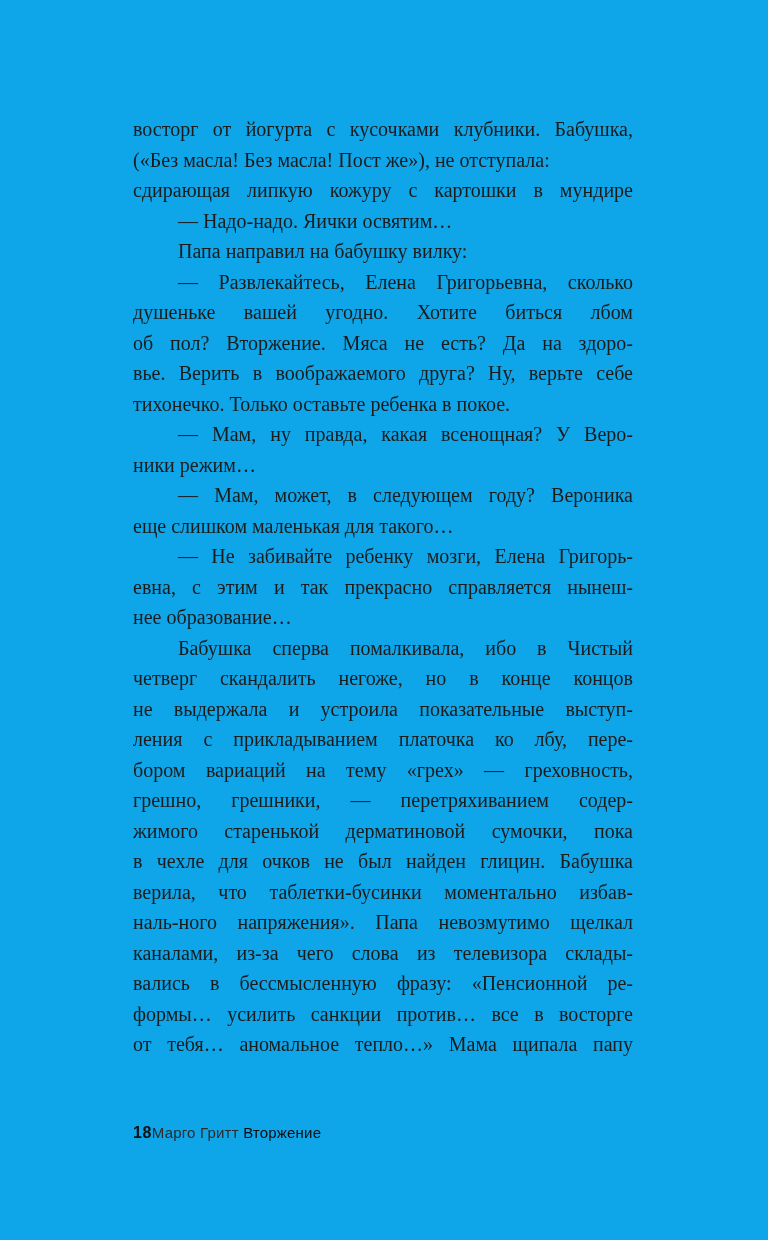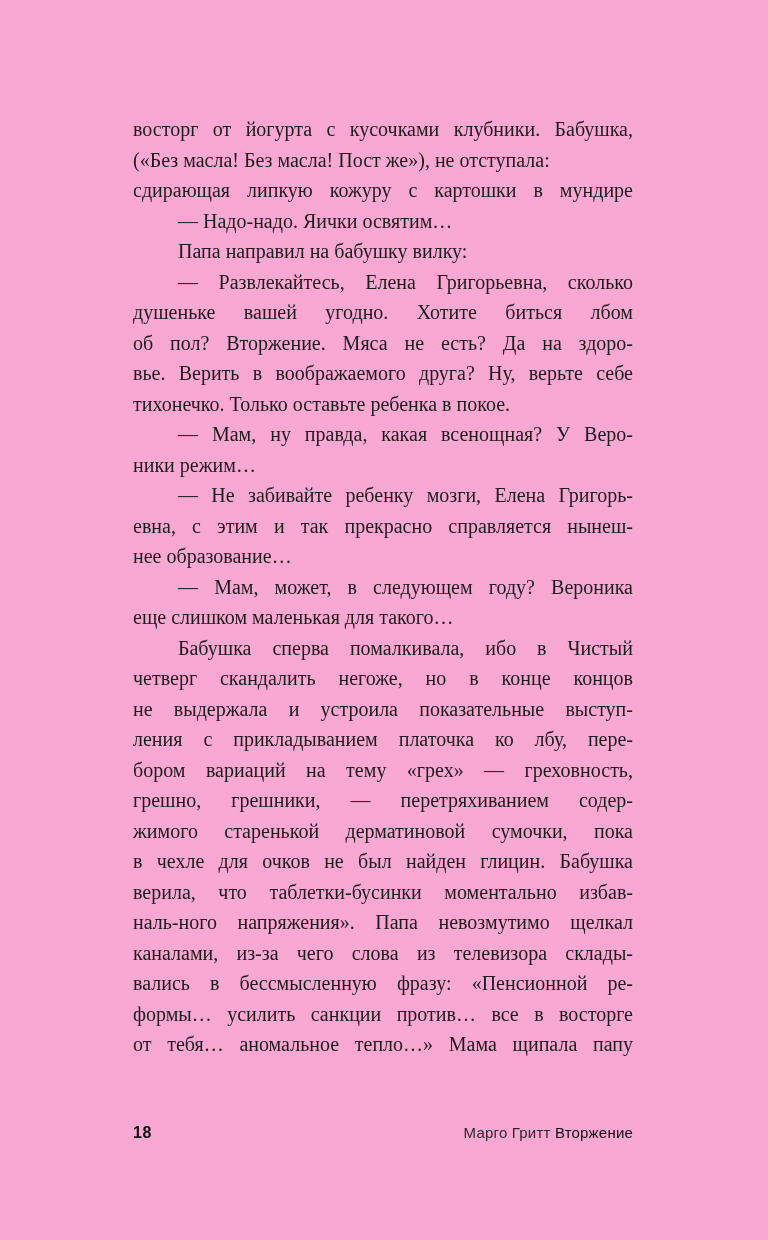--- a/index.html
+++ b/index.html
@@ -1,21 +1,21 @@
 <!DOCTYPE html>
 <html><head>
 <meta charset="utf-8">
 <style>
   * { margin: 0; padding: 0; box-sizing: border-box; }
   html, body { background: #ffffff; }
   .page {
     position: relative;
     width: 768px;
     height: 1240px;
-    background: #f9a8d4;
+    background: #0ea5e9;
     overflow: hidden;
     font-family: "Liberation Serif", "DejaVu Serif", serif;
   }
   .text-block {
     position: absolute;
     left: 133px;
     top: 114px;
     width: 500px;
     color: #1c1c1c;
     font-size: 20px;
@@ -33,21 +33,20 @@
   }
   .line-first-indent {
     padding-left: 45px;
   }
   .footer {
     position: absolute;
     left: 133px;
     top: 1124px;
     width: 500px;
     display: flex;
-    justify-content: space-between;
     align-items: baseline;
     font-family: "Liberation Sans", "DejaVu Sans", sans-serif;
   }
   .page-number {
     font-size: 16px;
     font-weight: 700;
     color: #111111;
     letter-spacing: 0.5px;
   }
   .running-title {
@@ -82,27 +81,27 @@
         <div class="line">душеньке вашей угодно. Хотите биться лбом</div>
         <div class="line">об пол? Вторжение. Мяса не есть? Да на здоро-</div>
         <div class="line">вье. Верить в воображаемого друга? Ну, верьте себе</div>
         <div class="line line-last">тихонечко. Только оставьте ребенка в покое.</div>
       </div>
       <div class="paragraph">
         <div class="line line-first-indent">— Мам, ну правда, какая всенощная? У Веро-</div>
         <div class="line line-last">ники режим…</div>
       </div>
       <div class="paragraph">
+        <div class="line line-first-indent">— Мам, может, в следующем году? Вероника</div>
+        <div class="line line-last">еще слишком маленькая для такого…</div>
+      </div>
+      <div class="paragraph">
         <div class="line line-first-indent">— Не забивайте ребенку мозги, Елена Григорь-</div>
         <div class="line">евна, с этим и так прекрасно справляется нынеш-</div>
         <div class="line line-last">нее образование…</div>
-      </div>
-      <div class="paragraph">
-        <div class="line line-first-indent">— Мам, может, в следующем году? Вероника</div>
-        <div class="line line-last">еще слишком маленькая для такого…</div>
       </div>
       <div class="paragraph">
         <div class="line line-first-indent">Бабушка сперва помалкивала, ибо в Чистый</div>
         <div class="line">четверг скандалить негоже, но в конце концов</div>
         <div class="line">не выдержала и устроила показательные выступ-</div>
         <div class="line">ления с прикладыванием платочка ко лбу, пере-</div>
         <div class="line">бором вариаций на тему «грех» — греховность,</div>
         <div class="line">грешно, грешники, — перетряхиванием содер-</div>
         <div class="line">жимого старенькой дерматиновой сумочки, пока</div>
         <div class="line">в чехле для очков не был найден глицин. Бабушка</div>

